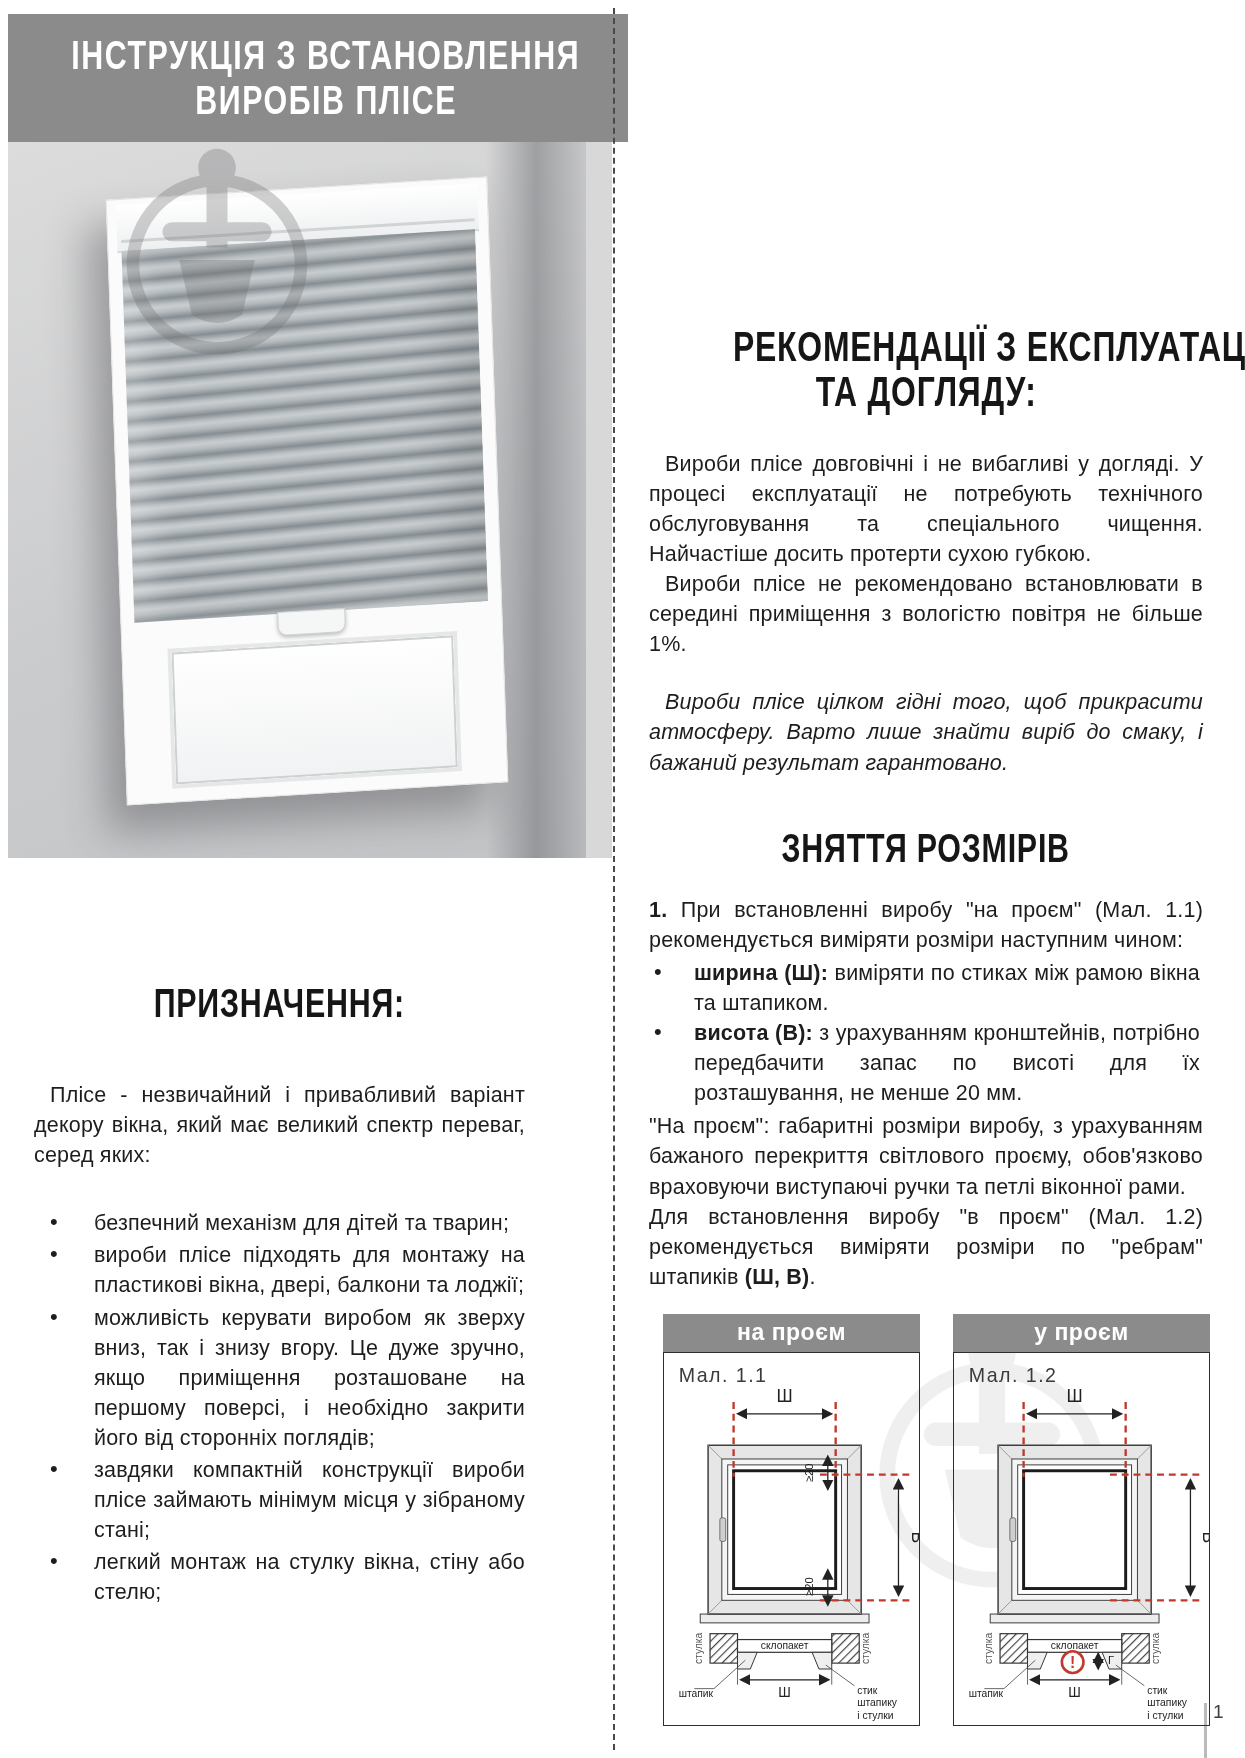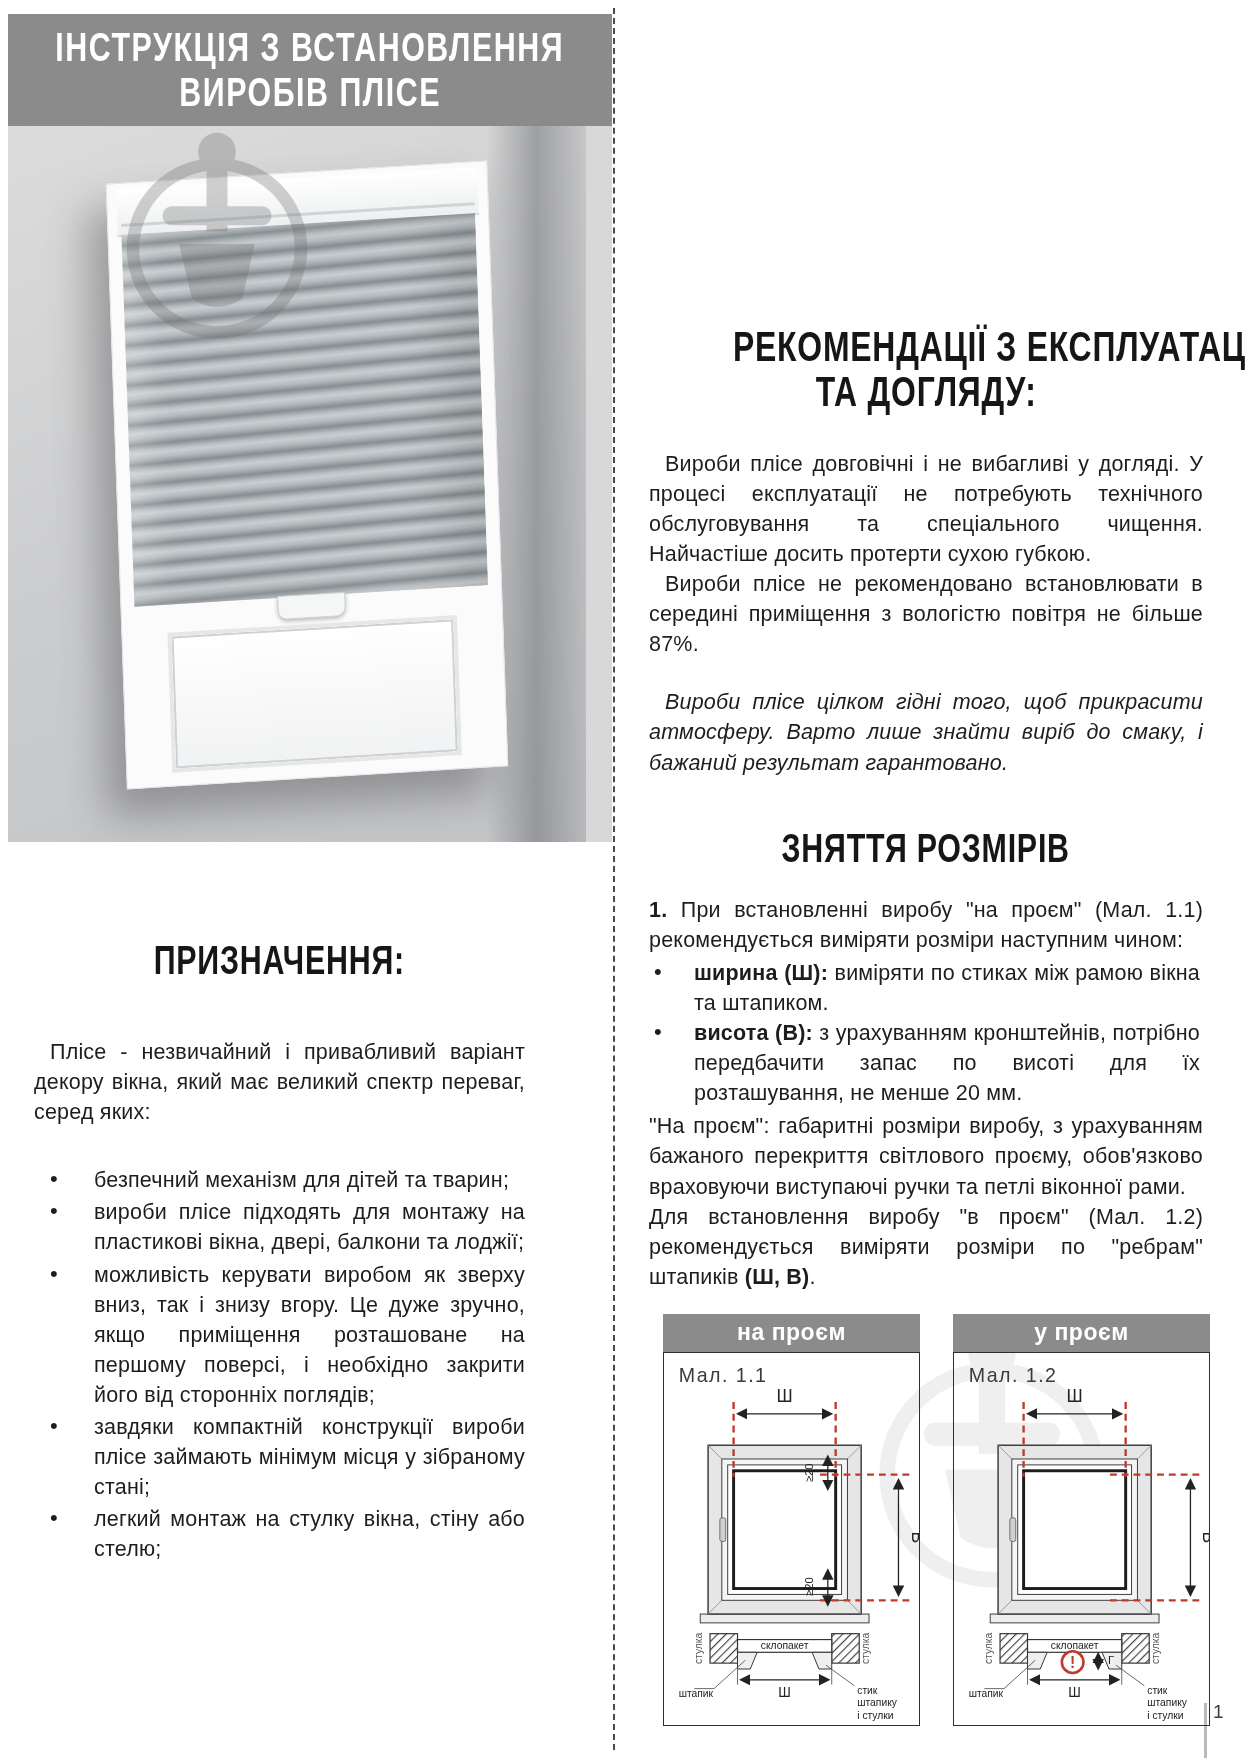--- a/index.html
+++ b/index.html
@@ -5,22 +5,22 @@
   html,body{margin:0;padding:0;background:#ffffff;}
   .page{position:relative;width:1245px;height:1758px;overflow:hidden;background:#fff;
         font-family:"Liberation Sans",sans-serif;color:#1d1d1f;}
   
   .col-left{position:absolute;left:0;top:0;width:613px;height:100%;}
   .col-right{position:absolute;left:615px;top:0;width:630px;height:100%;
              box-sizing:border-box;padding:30px 42px 0 34px;}
   .divider{position:absolute;left:613px;top:8px;bottom:8px;width:0;
            border-left:2px dashed #4a4a4a;}
   
-  .lheader{margin:14px 0 0 8px;width:604px;height:112px;background:#8b8b8b;
-           display:flex;flex-direction:column;align-items:center;justify-content:center;}
+  .lheader{margin:14px 0 0 8px;width:604px;height:128px;background:#8b8b8b;
+           display:flex;flex-direction:column;align-items:center;justify-content:center;padding-left:16px;}
   .lheader .hline{color:#ffffff;font-weight:700;font-size:40px;line-height:1.12;
                   display:inline-block;transform:scaleX(.76);letter-spacing:2px;white-space:nowrap;}
   
   .h-cond{text-align:center;}
   .h-cond>span{display:inline-block;transform:scaleX(.76);transform-origin:50% 50%;
                font-weight:700;color:#161616;white-space:nowrap;letter-spacing:1px;}
   
   .photo{position:relative;margin-left:8px;width:604px;height:716px;overflow:hidden;
          background:linear-gradient(160deg,#dcdcdc 0%,#cbccce 55%,#c3c4c6 100%);}
   .reveal{position:absolute;right:26px;top:0;bottom:0;width:100px;
@@ -40,21 +40,21 @@
           box-shadow:0 2px 4px rgba(0,0,0,.25);}
   .lowerglass{position:absolute;left:46px;right:46px;top:452px;bottom:14px;
               background:linear-gradient(#ffffff,#f1f2f3);border:4px solid #e6e8e8;
               box-shadow:inset 0 0 0 2px #ced1d2;}
   .wm{position:absolute;pointer-events:none;}
   .wm-top{left:104px;top:0;width:210px;height:232px;opacity:.32;}
   .wm-bottom{left:212px;top:1292px;width:262px;height:290px;opacity:.55;z-index:0;}
   
   p,li{font-size:21.5px;line-height:1.4;letter-spacing:.2px;text-align:justify;margin:0;}
   .ind{text-indent:16px;}
-  .purpose{padding:96px 88px 0 34px;}
+  .purpose{padding:96px 88px 0 34px;margin-top:27px;}
   .purpose .h-cond>span{font-size:40px;}
   .purpose p{margin-top:54px;}
   ul.plist{list-style:none;margin:38px 0 0 0;padding:0 0 0 60px;}
   ul.plist li{position:relative;margin-bottom:2px;}
   ul.plist li::before{content:"•";position:absolute;left:-44px;top:-1px;font-size:22px;}
   .col-right>*{position:relative;z-index:1;}
   .care-h .hl{font-size:42px;line-height:1.08;}
   .p1{margin-top:34px;}
   .p3{margin-top:28px;font-style:italic;}
   .meas-h{margin-top:48px;text-decoration:underline;}
@@ -141,21 +141,21 @@
       <rect x="24" y="38" width="52" height="9" rx="4.5" fill="#e3e3e3"></rect>
       <path d="M32 56 L68 56 L62 82 Q50 90 38 82 Z" fill="#e3e3e3"></path>
     </svg>
 
     <div class="h-cond care-h">
       <span class="hl">РЕКОМЕНДАЦІЇ З ЕКСПЛУАТАЦІЇ</span><br>
       <span class="hl">ТА ДОГЛЯДУ:</span>
     </div>
 
     <p class="ind p1">Вироби плісе довговічні і не вибагливі у догляді. У процесі експлуатації не потребують технічного обслуговування та спеціального чищення. Найчастіше досить протерти сухою губкою.</p>
-    <p class="ind">Вироби плісе не рекомендовано встановлювати в середині приміщення з вологістю повітря не більше 87%.</p>
+    <p class="ind">Вироби плісе не рекомендовано встановлювати в середині приміщення з вологістю повітря не більше 1%.</p>
     <p class="ind p3">Вироби плісе цілком гідні того, щоб прикрасити атмосферу. Варто лише знайти виріб до смаку, і бажаний результат гарантовано.</p>
 
     <div class="h-cond meas-h">
       <span>ЗНЯТТЯ РОЗМІРІВ</span>
     </div>
 
     <p class="pstep"><strong>1.</strong><span> При встановленні виробу "на проєм" (Мал. 1.1) рекомендується виміряти розміри наступним чином:</span></p>
 
     <ul class="mlist">
       <li><strong>ширина (Ш):</strong><span> виміряти по стиках між рамою вікна та штапиком.</span></li>

